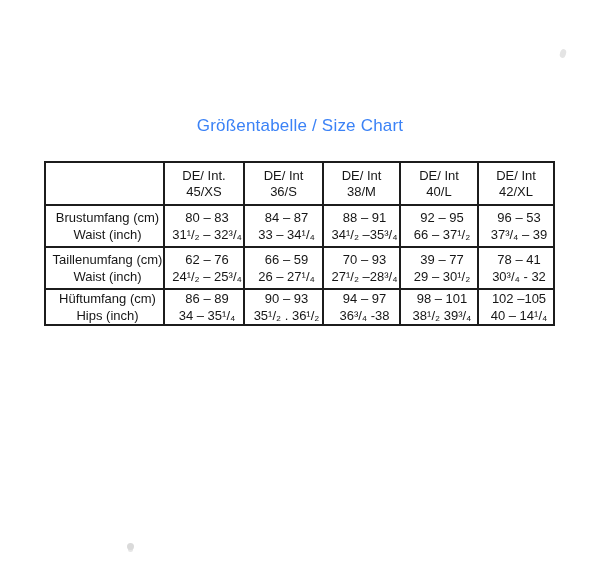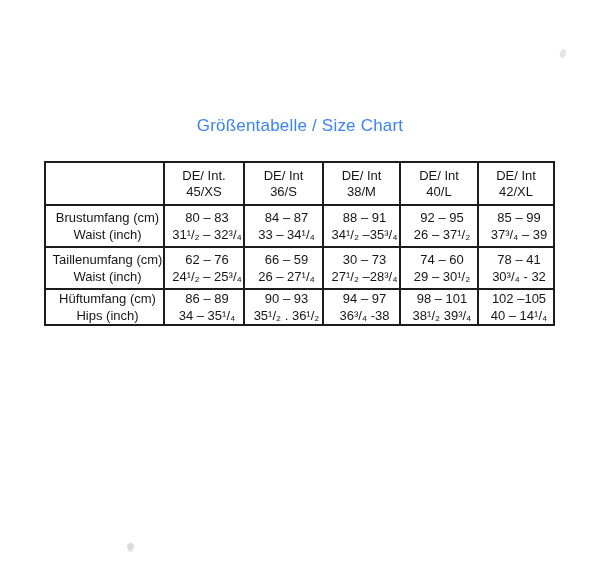--- a/index.html
+++ b/index.html
@@ -119,46 +119,46 @@
         <td>
           <div>84 – 87</div>
           <div>33 – 34¹/₄</div>
         </td>
         <td>
           <div>88 – 91</div>
           <div>34¹/₂ –35³/₄</div>
         </td>
         <td>
           <div>92 – 95</div>
-          <div>26 – 37¹/₂</div>
+          <div>66 – 37¹/₂</div>
         </td>
         <td>
-          <div>85 – 99</div>
+          <div>96 – 53</div>
           <div>37³/₄ – 39</div>
         </td>
       </tr>
       <tr>
         <td>
           <div>Taillenumfang (cm)</div>
           <div>Waist (inch)</div>
         </td>
         <td>
           <div>62 – 76</div>
           <div>24¹/₂ – 25³/₄</div>
         </td>
         <td>
           <div>66 – 59</div>
           <div>26 – 27¹/₄</div>
         </td>
         <td>
-          <div>30 – 73</div>
+          <div>70 – 93</div>
           <div>27¹/₂ –28³/₄</div>
         </td>
         <td>
-          <div>74 – 60</div>
+          <div>39 – 77</div>
           <div>29 – 30¹/₂</div>
         </td>
         <td>
           <div>78 – 41</div>
           <div>30³/₄ - 32</div>
         </td>
       </tr>
       <tr>
         <td>
           <div>Hüftumfang (cm)</div>

